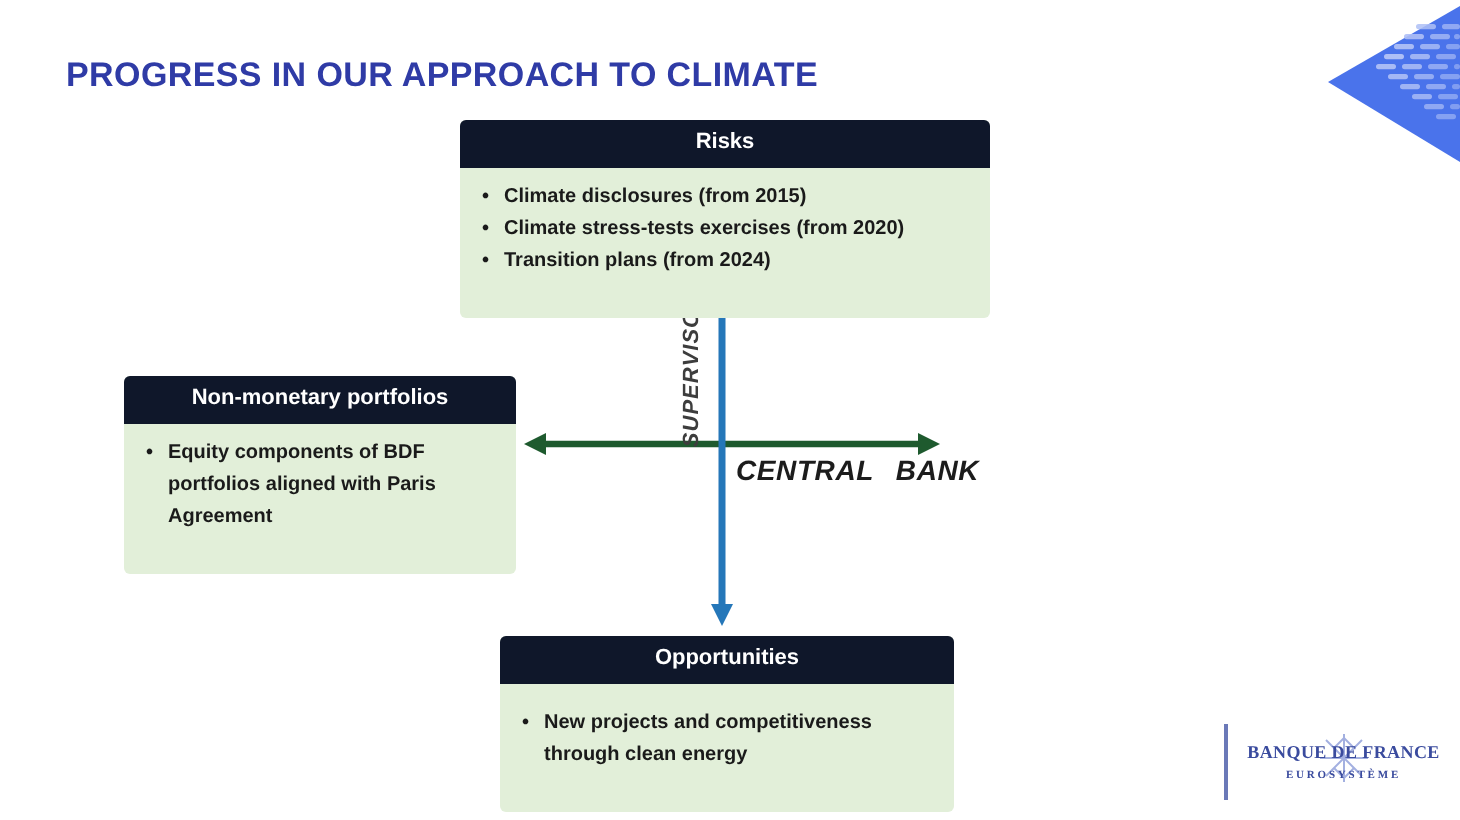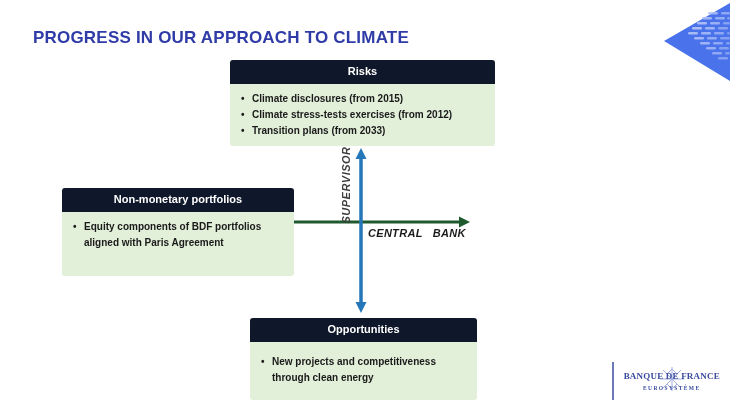--- a/index.html
+++ b/index.html
@@ -26,52 +26,52 @@
   .qbox .qhead {
     background: #0f172a;
     color: #ffffff;
     font-size: 11px; font-weight: 700;
     text-align: center;
     padding: 5px 4px 5px 4px;
     height: 24px;
   }
   .qbox ul {
     list-style: none;
-    padding: 7px 4px 7px 8px;
+    padding: 7px 4px 20px 8px;
   }
   .qbox li {
     position: relative;
     font-size: 10px; font-weight: 700; color: #1a1a1a;
     line-height: 16px;
     padding-left: 14px;
   }
   .qbox li::before {
     content: "\2022";
     position: absolute; left: 3px; top: 0;
   }
   .box-risks        { left: 230px; top: 60px;  width: 265px; min-height: 85px; }
-  .box-nonmonetary  { left: 62px;  top: 188px; width: 232px; min-height: 88px; }
+  .box-nonmonetary  { left: 62px;  top: 188px; width: 196px; min-height: 88px; }
   .box-monetary     { left: 478px; top: 186px; width: 194px; min-height: 82px; }
   .box-monetary ul  { padding-top: 14px; }
   .box-opportunities{ left: 250px; top: 318px; width: 227px; min-height: 82px; }
   .box-opportunities ul { padding-top: 12px; }
   
   .axes-svg { position: absolute; left: 0; top: 0; }
   .axis-label-v {
     position: absolute;
     left: 282px; top: 178px; width: 130px; height: 14px;
     text-align: center;
     font-size: 11px; font-weight: 700; font-style: italic;
     color: #3d3d3d; letter-spacing: 0.5px;
     transform: rotate(-90deg);
   }
   .axis-label-h {
     position: absolute;
     left: 368px; top: 227px;
-    font-size: 11px; font-weight: 700; font-style: italic;
+    font-size: 14px; font-weight: 700; font-style: italic;
     color: #1c1c1c; word-spacing: 7px; letter-spacing: 0.3px;
   }
   
   .corner-deco { position: absolute; left: 664px; top: 3px; }
   
   .bdf-logo {
     position: absolute; left: 612px; top: 358px;
     width: 110px; height: 46px;
     display: flex; align-items: center;
   }
@@ -151,22 +151,22 @@
     </g>
   </svg>
 
   <div class="axis-label-v">SUPERVISOR</div>
   <div class="axis-label-h">CENTRAL BANK</div>
 
   <div class="qbox box-risks">
     <div class="qhead">Risks</div>
     <ul>
       <li>Climate disclosures (from 2015)</li>
-      <li>Climate stress-tests exercises (from 2012)</li>
-      <li>Transition plans (from 2033)</li>
+      <li>Climate stress-tests exercises (from 2020)</li>
+      <li>Transition plans (from 2024)</li>
     </ul>
   </div>
 
   <div class="qbox box-nonmonetary">
     <div class="qhead">Non-monetary portfolios</div>
     <ul>
       <li>Equity components of BDF portfolios aligned with Paris Agreement</li>
     </ul>
   </div>
 

